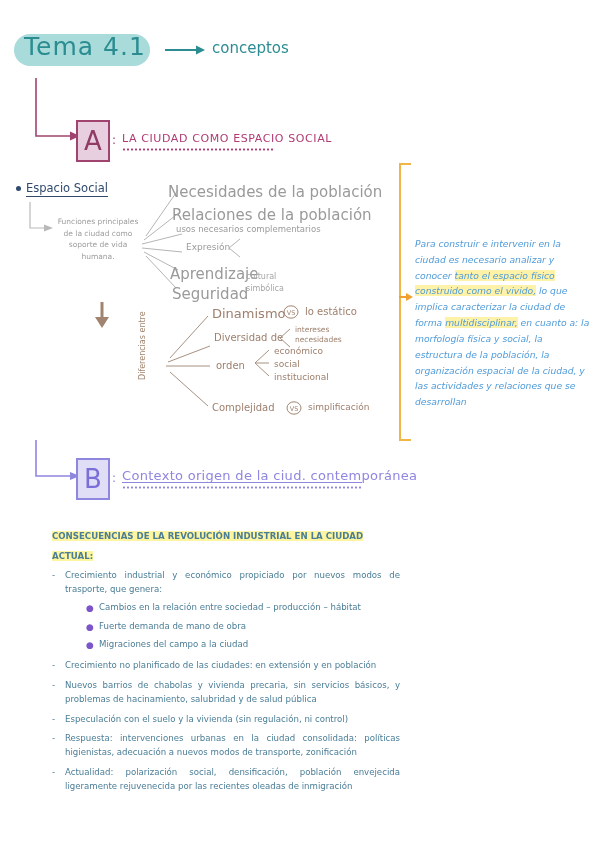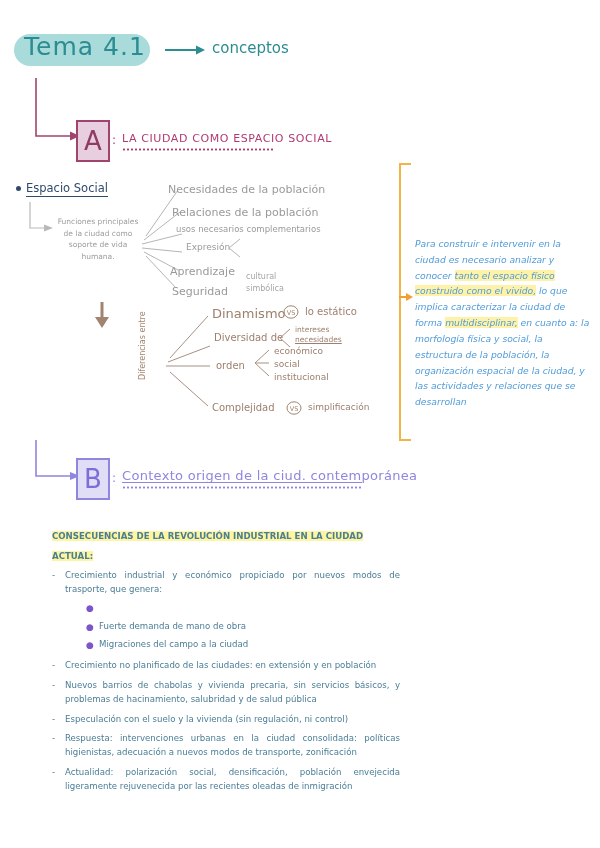--- a/index.html
+++ b/index.html
@@ -37,21 +37,21 @@
 
   
   #espacio{left:26px;top:181px;font-size:11.5px;color:#2f4a6d;
            border-bottom:1.3px solid #2f4a6d;padding-bottom:1px;}
   #espacio-dot{left:16px;top:186px;width:5px;height:5px;border-radius:50%;
                background:#2f4a6d;}
   #funciones{left:52px;top:216px;width:92px;font-size:7.5px;color:#9c9c9c;
              line-height:1.55;text-align:center;}
 
   
-  .g{color:#9a9a9a;font-size:11px;}
+  .g{color:#9a9a9a;font-size:15px;}
   .g2{color:#a6a6a6;font-size:8px;margin-top:36px;}
   .brown{color:#9d7f6d;}
 
   
   #retos{left:42px;top:330px;width:118px;height:42px;border:1.2px solid #a1846f;
          display:flex;align-items:center;justify-content:center;text-align:center;
          font-size:7.5px;color:#a1846f;line-height:1.5;letter-spacing:.3px;padding:0 4px;}
   #difer{left:156px;top:322px;font-size:8px;color:#a1846f;
          transform:rotate(-90deg) translate(-58px,-18px);transform-origin:left top;
          white-space:nowrap;}
@@ -159,21 +159,21 @@
     <ellipse cx="8" cy="7" rx="7" ry="6.2" fill="none" stroke="#a1846f" stroke-width="1"></ellipse>
     <text x="8" y="10" font-size="6.5" fill="#a1846f" text-anchor="middle" font-family="DejaVu Sans, sans-serif">VS</text>
   </svg>
   <div class="abs brown" style="left:305px;top:306px;font-size:10px;">lo estático</div>
 
   <div class="abs brown" style="left:214px;top:332px;font-size:10px;">Diversidad de</div>
   <svg class="abs" style="left:278px;top:328px;width:14px;height:20px;" viewBox="0 0 14 20">
     <path d="M12,1 L2,10 L12,19" fill="none" stroke="#a79182" stroke-width="1"></path>
   </svg>
   <div class="abs brown" style="left:295px;top:325px;font-size:7.5px;">intereses</div>
-  <div class="abs brown" style="left:295px;top:335px;font-size:7.5px;text-decoration:underline;">necesidades</div>
+  <div class="abs brown" style="left:295px;top:335px;font-size:7.5px;">necesidades</div>
 
   <div class="abs brown" style="left:216px;top:360px;font-size:10px;">orden</div>
   <svg class="abs" style="left:252px;top:348px;width:18px;height:30px;" viewBox="0 0 18 30">
     <path d="M17,2 L3,15 L17,28" fill="none" stroke="#a79182" stroke-width="1"></path>
     <line x1="3" y1="15" x2="17" y2="15" stroke="#a79182" stroke-width="1"></line>
   </svg>
   <div class="abs brown" style="left:274px;top:346px;font-size:9px;">económico</div>
   <div class="abs brown" style="left:274px;top:359px;font-size:9px;">social</div>
   <div class="abs brown" style="left:274px;top:372px;font-size:9px;">institucional</div>
 
@@ -208,20 +208,21 @@
 
   <div class="abs" id="bottom">
     <div><span id="bhead">CONSECUENCIAS DE LA REVOLUCIÓN INDUSTRIAL EN LA CIUDAD ACTUAL:</span></div>
 
     <div class="brow">
       <div class="bdash">-</div>
       <div class="btxt">Crecimiento industrial y económico propiciado por nuevos modos de trasporte, que genera:</div>
     </div>
     <div class="subrow">
       <div class="sdot">●</div>
+      <div>Cambios en la relación entre sociedad – producción – hábitat</div>
     </div>
     <div class="subrow">
       <div class="sdot">●</div>
       <div>Fuerte demanda de mano de obra</div>
     </div>
     <div class="subrow">
       <div class="sdot">●</div>
       <div>Migraciones del campo a la ciudad</div>
     </div>
 

